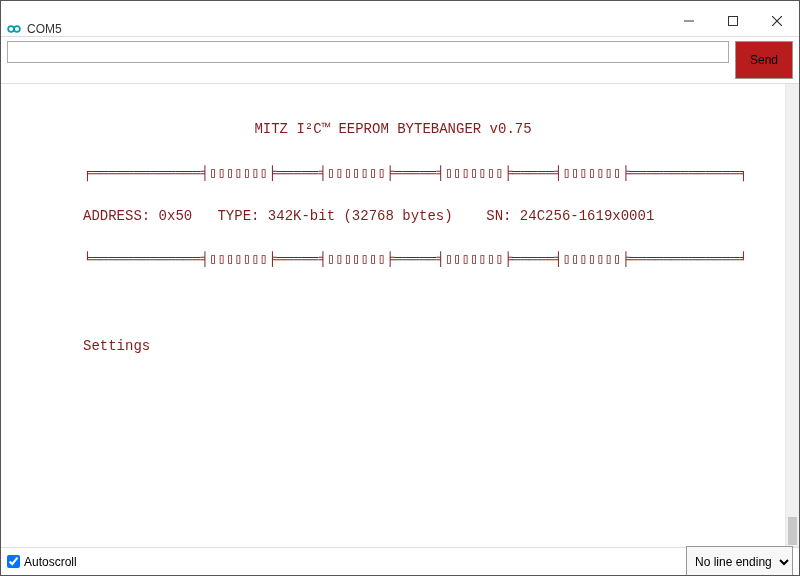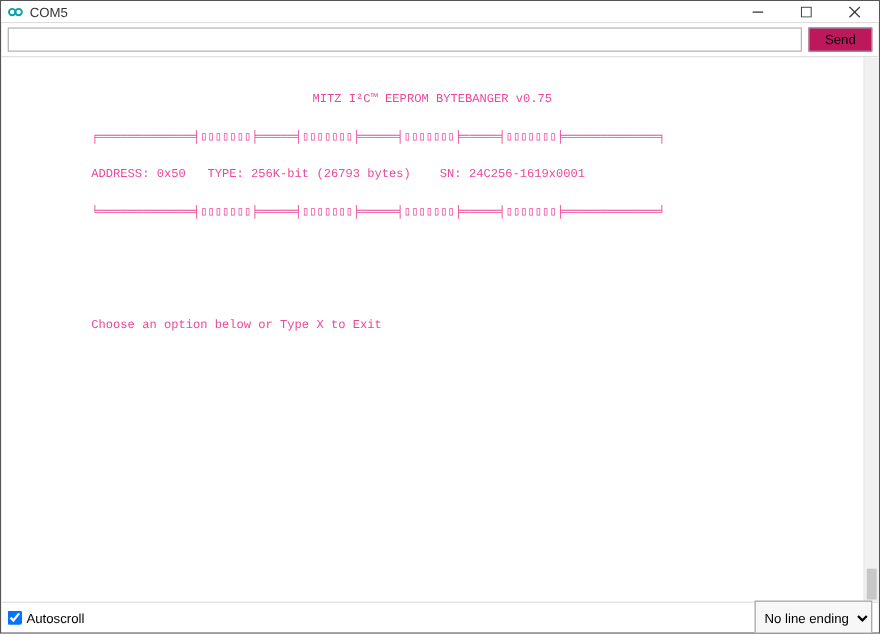--- a/index.html
+++ b/index.html
@@ -11,22 +11,22 @@
     font-size: 12px;
     background: #fff;
     display: flex;
     flex-direction: column;
     border: 1px solid #555;
     overflow: hidden;
   }
   
   .titlebar {
     display: flex;
-    align-items: center;
-    height: 20px;
+    align-items: flex-end;
+    height: 36px;
     background: #fff;
     border-bottom: 1px solid #ddd;
     padding-left: 6px;
   }
   .ti-icon {
     width: 14px; height: 14px;
     margin-right: 6px;
   }
   .ti-title { flex: 0 0 auto; color: #333; }
   .ti-spacer { flex: 1 1 auto; }
@@ -44,39 +44,39 @@
   }
   .send-input {
     flex: 1 1 auto;
     height: 22px;
     border: 1px solid #aaa;
     background: #fff;
     padding: 2px 4px;
     font: inherit;
   }
   .send-btn {
-    height: 22px;
+    height: 38px;
     padding: 0 14px;
     border: 1px solid #999;
-    background: #be185d;
+    background: #b91c1c;
     font: inherit;
   }
   
   .term-wrap {
     flex: 1 1 auto;
     display: flex;
     overflow: hidden;
   }
   .terminal {
     flex: 1 1 auto;
     font-family: "Consolas", "Courier New", monospace;
-    font-size: 11px;
+    font-size: 14px;
     line-height: 1.55;
     white-space: pre;
-    color: #ec4899;
+    color: #7f1d1d;
     padding: 14px 0 0 0;
     overflow: hidden;
   }
   .terminal .row { padding-left: 82px; }
   .terminal .center { text-align: center; padding-left: 0; }
   .terminal .border-row {
     padding-left: 82px;
     letter-spacing: 0;
   }
   .scrollbar {
@@ -147,25 +147,25 @@
 
 <div class="send-row">
   <input class="send-input" type="text" value="" style="">
   <button class="send-btn">Send</button>
 </div>
 
 <div class="term-wrap">
   <div class="terminal">
 <div class="center">MITZ I²C™ EEPROM BYTEBANGER v0.75</div>
 <div class="border-row">╒═════════════╡▯▯▯▯▯▯▯╞═════╡▯▯▯▯▯▯▯╞═════╡▯▯▯▯▯▯▯╞═════╡▯▯▯▯▯▯▯╞═════════════╕</div>
-<div class="row">ADDRESS: 0x50   TYPE: 256K-bit (26793 bytes)    SN: 24C256-1619x0001</div>
+<div class="row">ADDRESS: 0x50   TYPE: 342K-bit (32768 bytes)    SN: 24C256-1619x0001</div>
 <div class="border-row">╘═════════════╡▯▯▯▯▯▯▯╞═════╡▯▯▯▯▯▯▯╞═════╡▯▯▯▯▯▯▯╞═════╡▯▯▯▯▯▯▯╞═════════════╛</div>
 <div class="row"> </div>
+<div class="row">Settings</div>
 <div class="row"> </div>
-<div class="row">Choose an option below or Type X to Exit</div>
 
 
 
 
 
   </div>
   <div class="scrollbar">
     <div class="sb-track">
       <div class="sb-thumb"></div>
     </div>

